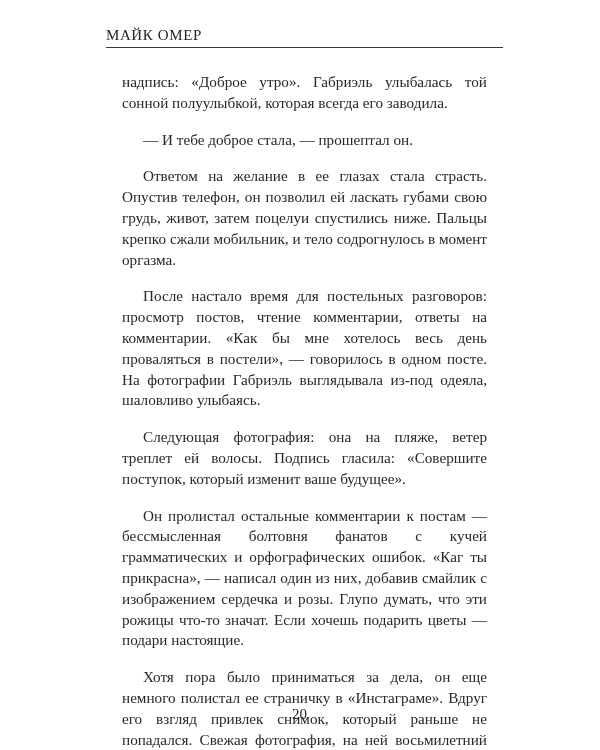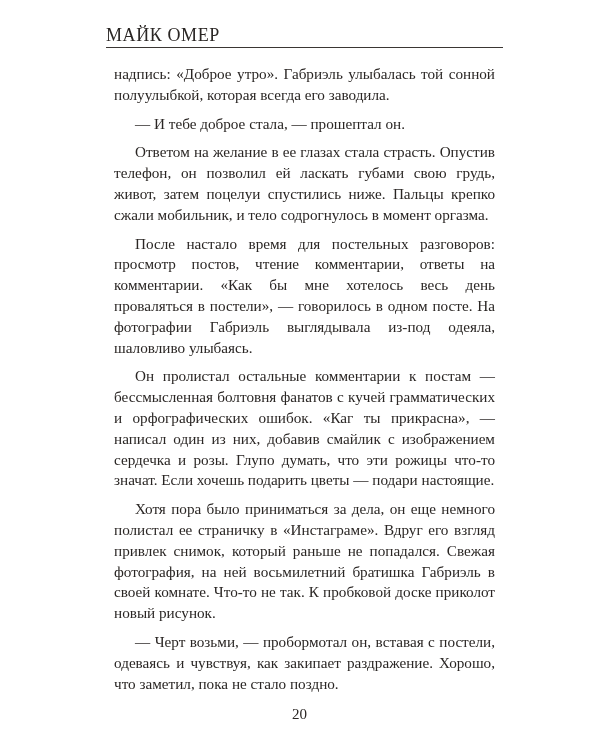--- a/index.html
+++ b/index.html
@@ -8,40 +8,40 @@
     background: #ffffff;
     position: relative;
     overflow: hidden;
     font-family: "Liberation Serif", "DejaVu Serif", serif;
     color: #2a2624;
   }
   .running-head {
     position: absolute;
     left: 106px; top: 26px;
     width: 396px;
-    font-size: 18px;
+    font-size: 15px;
     letter-spacing: 0.6px;
     line-height: 18px;
     color: #2a2624;
   }
   .head-rule {
     position: absolute;
     left: 106px; top: 47px;
     width: 397px; height: 0;
     border-top: 1px solid #3a3633;
   }
   .text-block {
     position: absolute;
     left: 106px; top: 56px;
     width: 397px;
     font-size: 15.2px;
     line-height: 20.8px;
   }
   .para {
-    margin: 8px;
+    margin: 16px;
     text-align: justify;
     text-indent: 21px;
     hyphens: manual;
   }
   .para.noindent { text-indent: 0; }
   .page-number {
     position: absolute;
     left: 0; width: 599px;
     top: 706px;
     text-align: center;
@@ -52,18 +52,19 @@
 <body>
 
 <div class="running-head">МАЙК ОМЕР</div>
 <div class="head-rule"></div>
 
 <div class="text-block">
   <p class="para noindent">надпись: «Доброе утро». Габриэль улыбалась той сонной полуулыбкой, которая всегда его заводила.</p>
   <p class="para">— И тебе доброе стала, — прошептал он.</p>
   <p class="para">Ответом на желание в ее глазах стала страсть. Опустив телефон, он позволил ей ласкать губами свою грудь, живот, затем поцелуи спустились ниже. Пальцы крепко сжали мобильник, и тело содрогнулось в момент оргазма.</p>
   <p class="para">После настало время для постельных разговоров: просмотр постов, чтение комментарии, ответы на комментарии. «Как бы мне хотелось весь день проваляться в постели», — говорилось в одном посте. На фотографии Габриэль выглядывала из-под одеяла, шаловливо улыбаясь.</p>
+  <p class="para">Следующая фотография: она на пляже, ветер треплет ей волосы. Подпись гласила: «Совершите поступок, который изменит ваше будущее».</p>
   <p class="para">Он пролистал остальные комментарии к постам — бессмысленная болтовня фанатов с кучей грамматических и орфографических ошибок. «Каг ты прикрасна», — написал один из них, добавив смайлик с изображением сердечка и розы. Глупо думать, что эти рожицы что-то значат. Если хочешь подарить цветы — подари настоящие.</p>
   <p class="para">Хотя пора было приниматься за дела, он еще немного полистал ее страничку в «Инстаграме». Вдруг его взгляд привлек снимок, который раньше не попадался. Свежая фотография, на ней восьмилетний братишка Габриэль в своей комнате. Что-то не так. К пробковой доске приколот новый рисунок.</p>
   <p class="para">— Черт возьми, — пробормотал он, вставая с постели, одеваясь и чувствуя, как закипает раздражение. Хорошо, что заметил, пока не стало поздно.</p>
 </div>
 
 <div class="page-number">20</div>
 
 </body></html>

